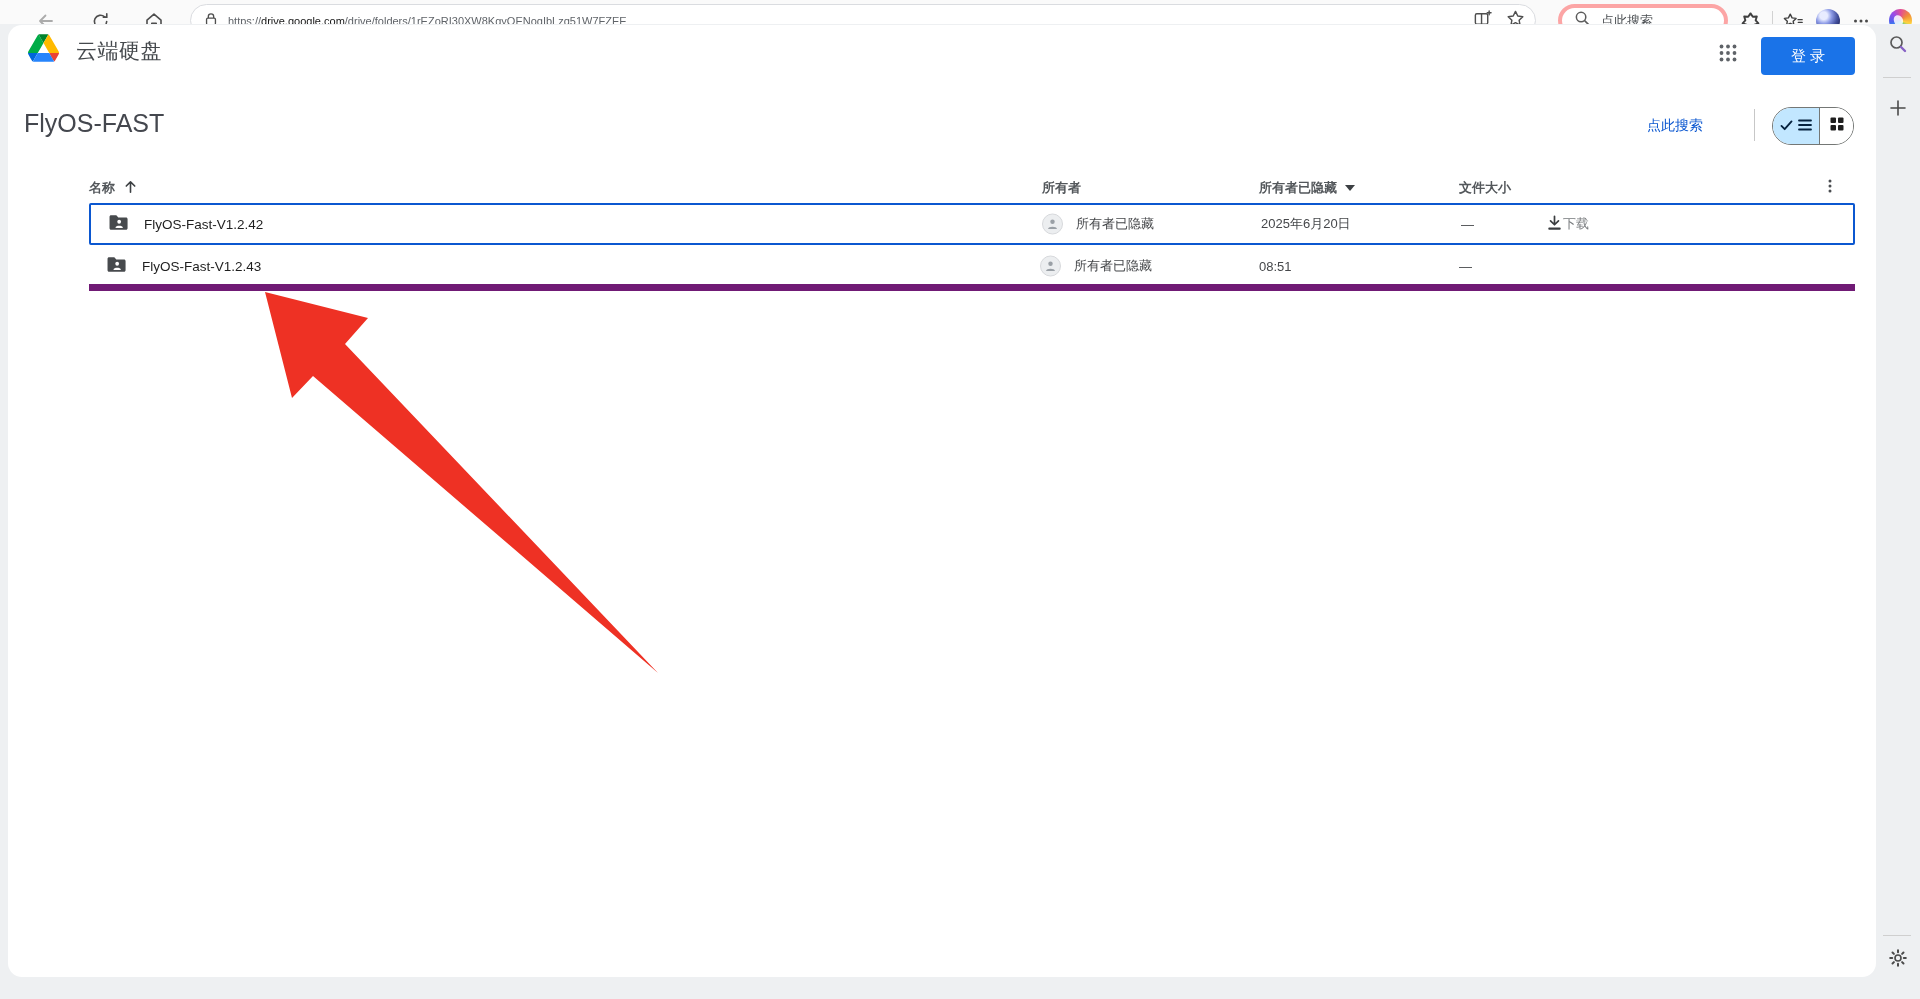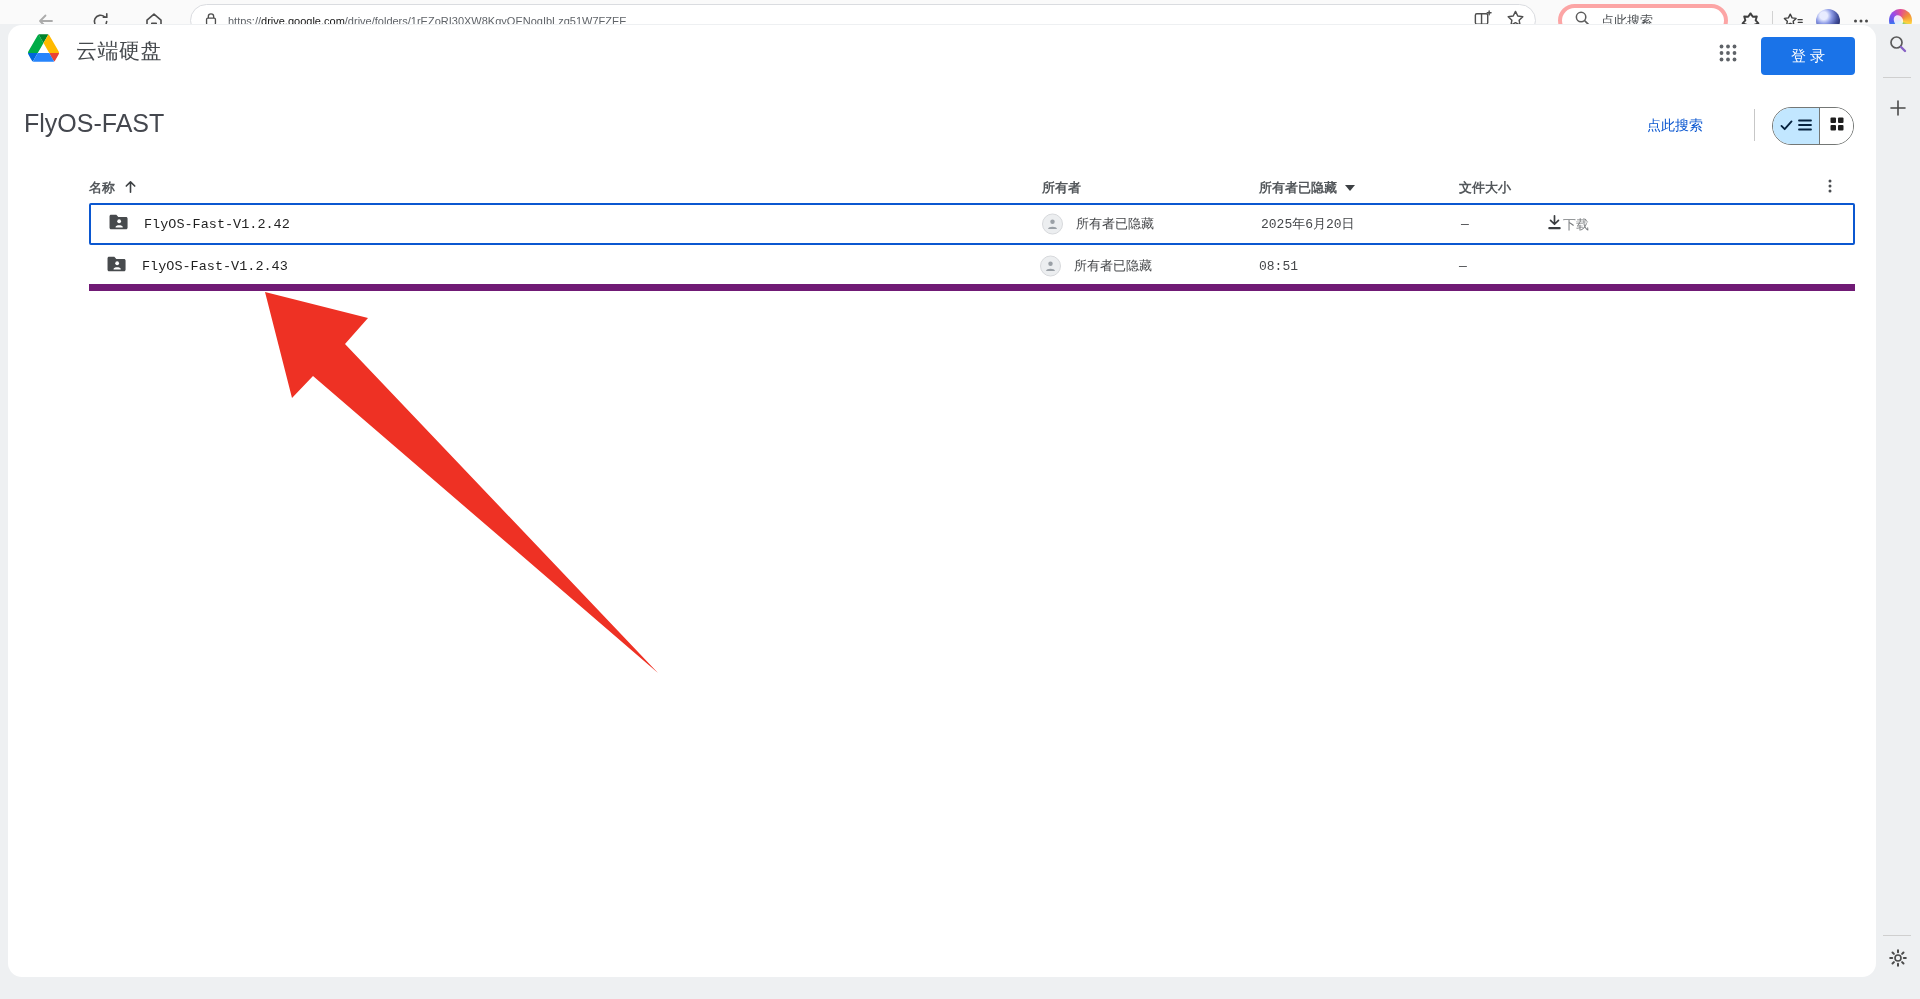--- a/index.html
+++ b/index.html
@@ -73,21 +73,21 @@
   .thead { position:absolute; left:0; top:146px; width:100%; height:32px; font-size:13px; font-weight:700; color:#53575b; }
   .th { position:absolute; top:8px; display:flex; align-items:center; gap:8px; }
   .caret-down { width:0; height:0; border-left:5px solid transparent; border-right:5px solid transparent; border-top:6px solid #3c4043; }
   .th-more { position:absolute; left:1806px; top:0px; width:32px; height:32px; display:flex; align-items:center; justify-content:center; }
   .row {
     position:absolute; left:81px; width:1766px; background:#fff;
     display:block;
   }
   .row1 { top:178px; height:42px; border:2px solid #0b57d0; border-radius:2px; }
   .row2 { top:222px; height:44px; border-bottom:7px solid #701a75; }
-  .cell { position:absolute; top:50%; transform:translateY(-50%); font-size:13px; color:#45474a; white-space:nowrap;font-family:Liberation Mono, monospace; }
+  .cell { position:absolute; top:50%; transform:translateY(-50%); font-size:13px; color:#45474a; white-space:nowrap; }
   .c-ficon  { left:17px; }
   .c-name   { left:53px; font-size:13.5px; font-weight:500; color:#1f1f1f; }
   .c-avatar { left:951px; width:21px; height:21px; border-radius:50%; background:#eceef0; border:1px solid #d7d9dc;
               display:flex; align-items:center; justify-content:center; }
   .c-owner  { left:985px; }
   .c-date   { left:1170px; }
   .c-size   { left:1370px; }
   .c-dl     { left:1455px; display:flex; align-items:center; }
   .c-dl .dl-label { font-size:13px; color:#76797c; }
   

